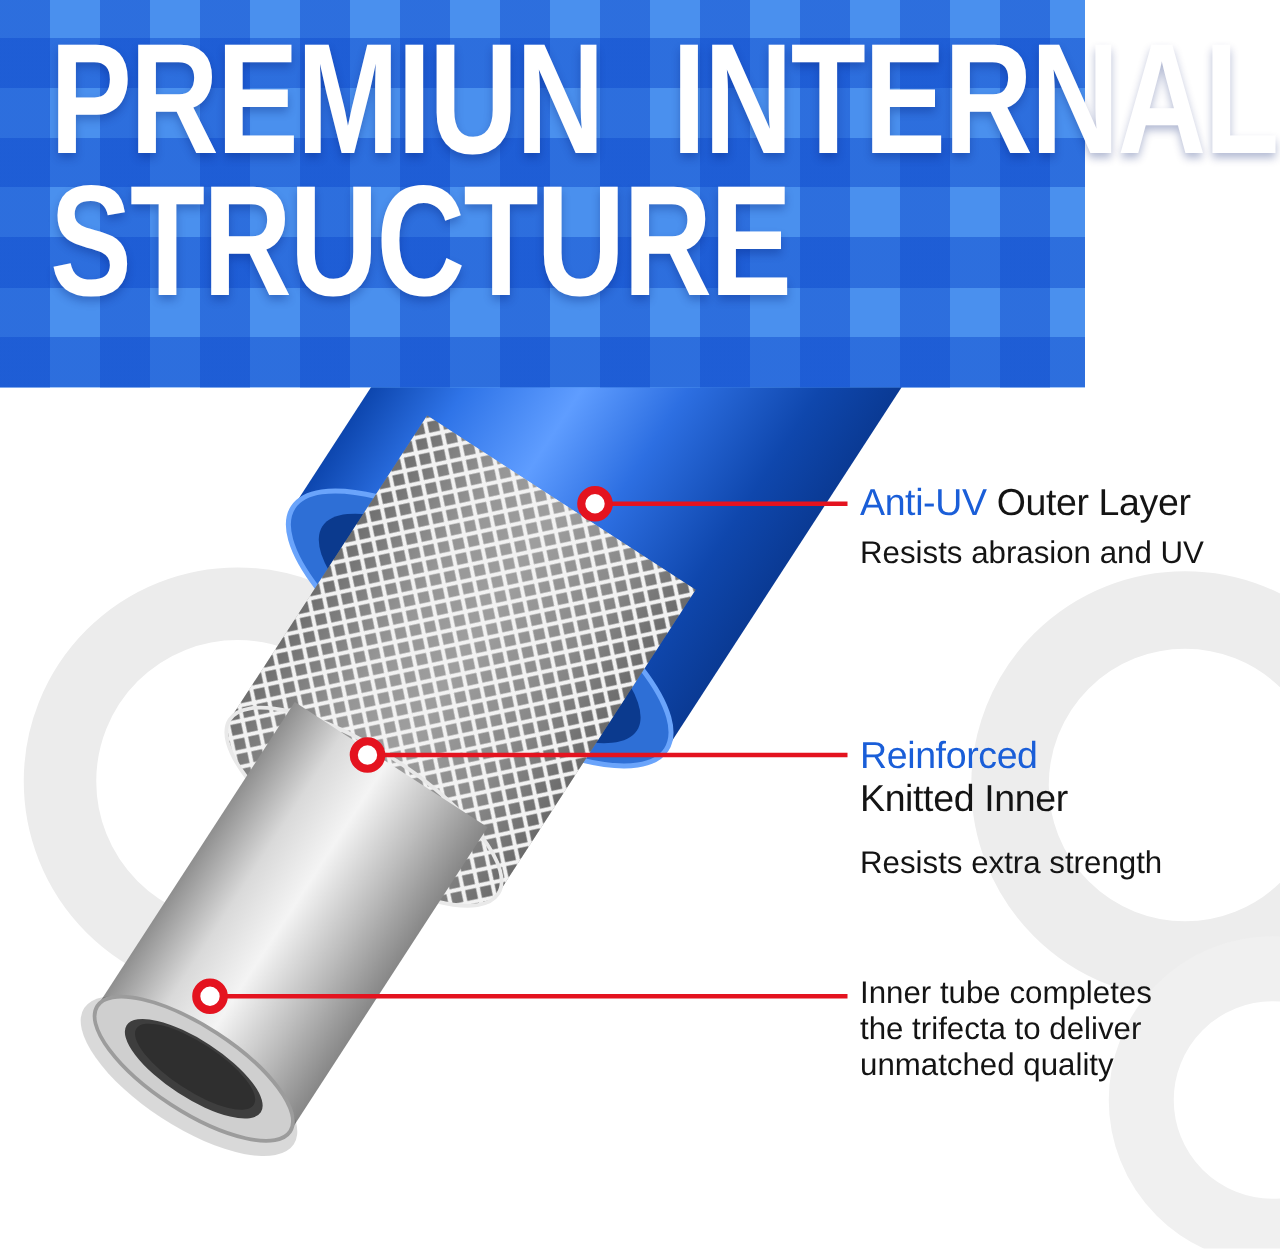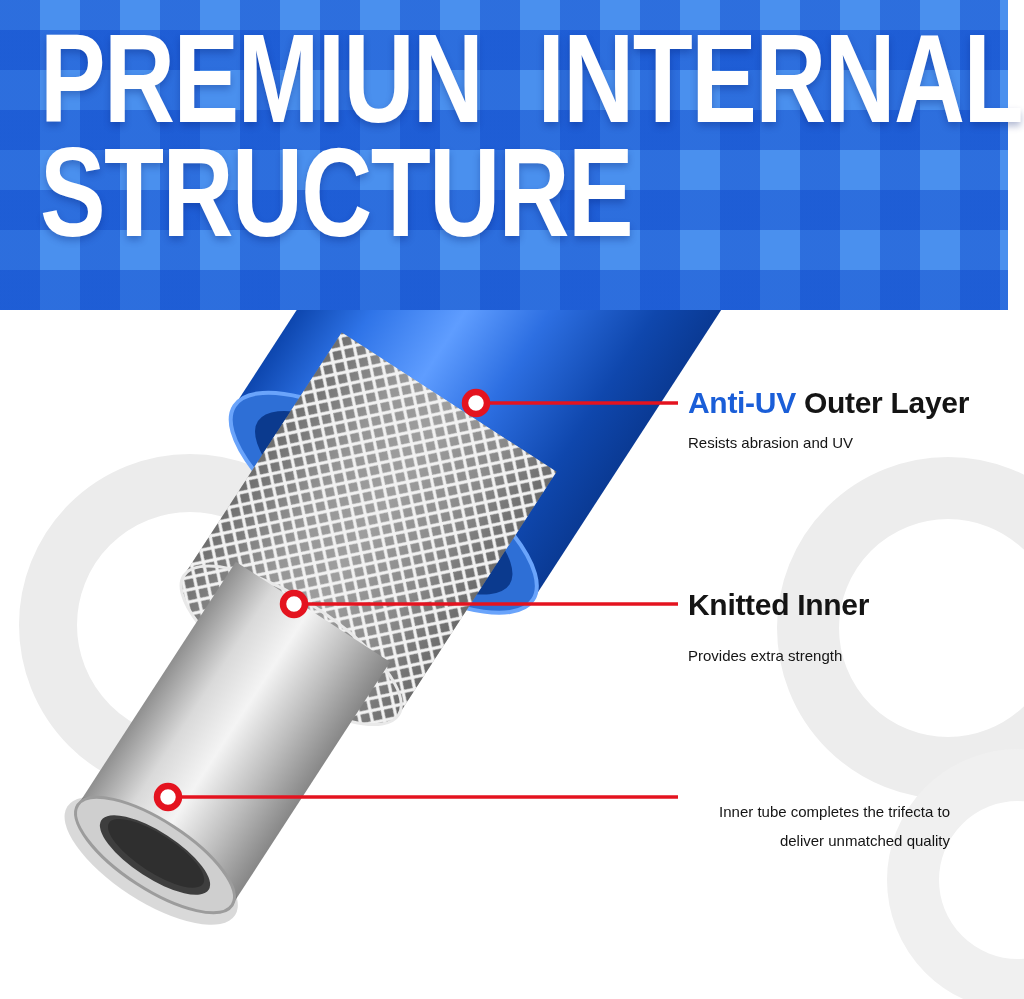--- a/index.html
+++ b/index.html
@@ -7,21 +7,21 @@
   body {
     font-family:"Liberation Sans","DejaVu Sans",sans-serif;
     background:#ffffff;
   }
   .canvas {
     position:relative; width:1024px; height:999px; overflow:hidden; background:#ffffff;
   }
 
   
   .header {
-    position:absolute; top:0; left:0; width:1008px; height:310px; z-index:2;
+    position:absolute; top:0; left:0; width:868px; height:310px; z-index:2;
     background-color:var(--header-base,#4a90ee);
     background-image:
       repeating-linear-gradient(0deg,  rgba(16,77,205,0.50) 0 40px, rgba(16,77,205,0) 40px 80px),
       repeating-linear-gradient(90deg, rgba(16,77,205,0.50) 0 40px, rgba(16,77,205,0) 40px 80px);
   }
   .title {
     position:absolute; left:40px; top:22px;
     color:#ffffff; font-weight:700;
     font-size:126px; line-height:114px;
     letter-spacing:-2px; word-spacing:0.30em;
@@ -30,26 +30,26 @@
     text-shadow:0 4px 8px rgba(0,25,110,0.30);
   }
 
   
   .hose-svg   { position:absolute; inset:0; z-index:1; }
   .overlay-svg{ position:absolute; inset:0; z-index:4; pointer-events:none; }
 
   
   .callout { position:absolute; z-index:5; }
   .callout-title {
-    font-size:30px; font-weight:700; line-height:35px;
+    font-size:30px; font-weight:400; line-height:35px;
     color:var(--text-dark,#141414); letter-spacing:-0.3px;
   }
   .accent { color:var(--accent-blue,#1a5ed8); }
   .callout-desc {
-    font-size:15px; line-height:29px; font-weight:400;
+    font-size:25px; line-height:29px; font-weight:400;
     color:var(--text-dark,#141414);
   }
 </style>
 </head>
 <body>
 
 <div class="canvas">
 
   <svg class="hose-svg" width="1024" height="999" viewBox="0 0 1024 999">
     <defs>
@@ -138,24 +138,25 @@
   <div class="callout" style="left:688px; top:385px;">
     <div class="callout-title">
       <span class="accent">Anti-UV</span>
       <span>Outer Layer</span>
     </div>
     <div class="callout-desc" style="margin-top:8px;">Resists abrasion and UV</div>
   </div>
 
   <div class="callout" style="left:688px; top:587px;">
     <div class="callout-title">
+      <div class="accent">Reinforced</div>
       <div>Knitted Inner</div>
     </div>
-    <div class="callout-desc" style="margin-top:19px;">Provides extra strength</div>
+    <div class="callout-desc" style="margin-top:19px;">Resists extra strength</div>
   </div>
 
   <div class="callout" style="left:688px; top:780px; width:262px;">
     <div class="callout-title">
     </div>
-    <div class="callout-desc" style="margin-top:17px;text-align:right;">Inner tube completes the trifecta to deliver unmatched quality</div>
+    <div class="callout-desc" style="">Inner tube completes the trifecta to deliver unmatched quality</div>
   </div>
 
 </div>
 
 </body></html>

